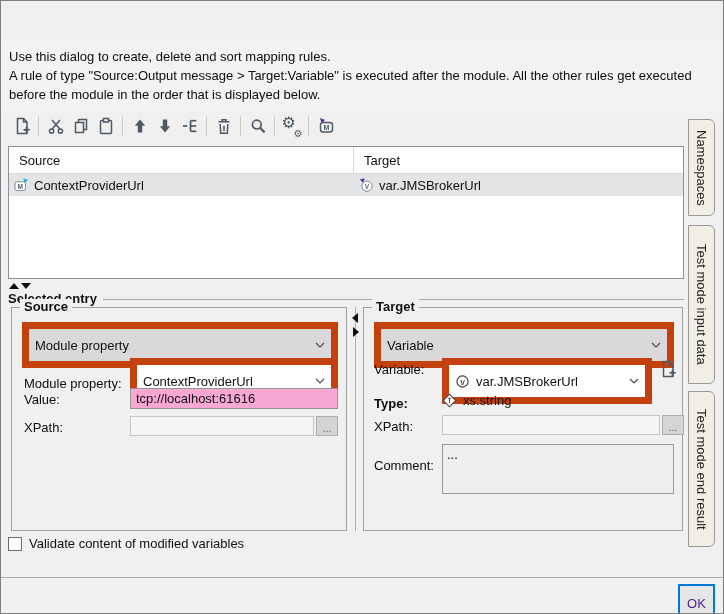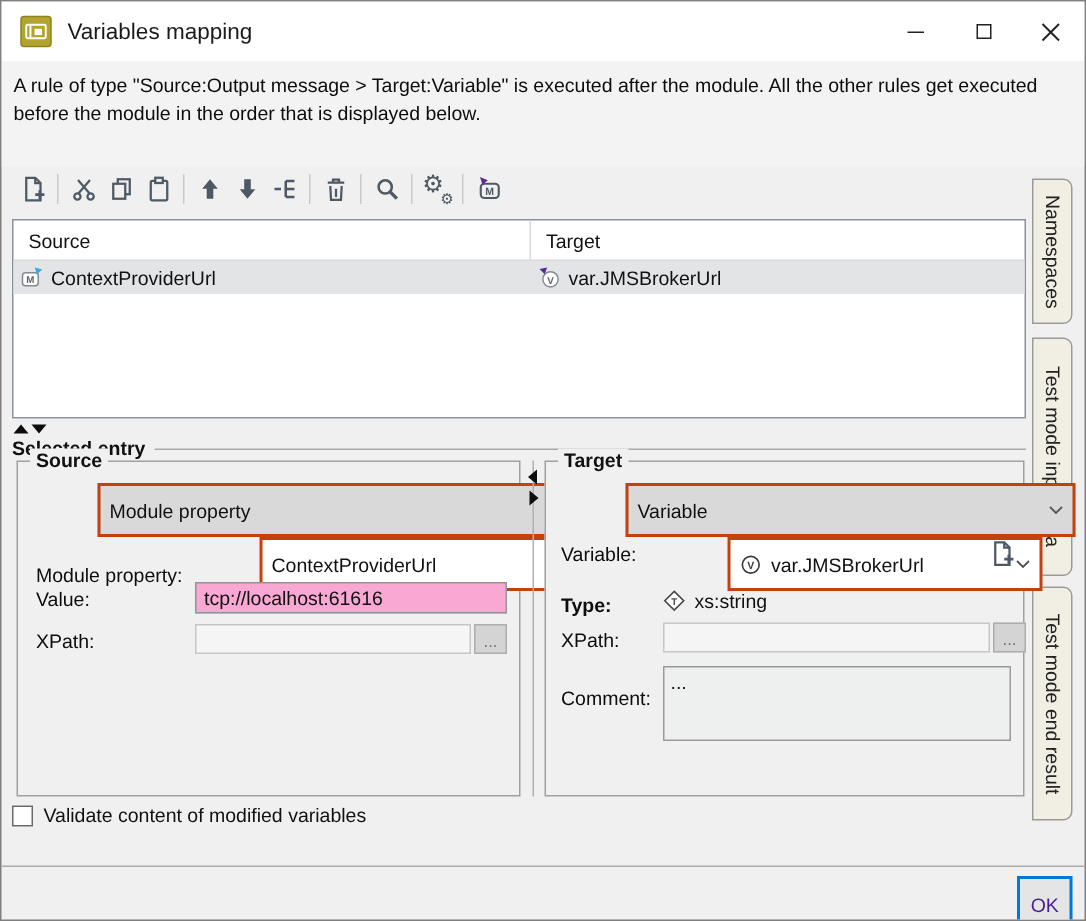--- a/index.html
+++ b/index.html
@@ -56,21 +56,21 @@
   .sel-header { position:absolute; top:290px; left:7px; width:676px; display:flex; align-items:center; gap:6px; }
   .sel-header .txt { font-weight:bold; font-size:13px; }
   .sel-header .rule { flex:1; height:1px; background:#a8a8a8; margin-top:2px; }
 
   
   .group { position:absolute; border:1px solid #a0a0a0; background:#f0f0f0; }
   .group-legend { position:absolute; top:-9px; left:8px; background:#f0f0f0; padding:0 4px; font-weight:bold; font-size:13px; }
   .grp-source { left:10px; top:306px; width:336px; height:224px; }
   .grp-target { left:362px; top:306px; width:320px; height:224px; }
 
-  .combo { position:absolute; height:22px; border:2px solid #c2410c; background:#fff; display:flex; align-items:center; padding:16px 6px; font-size:13px;margin-left:43px; }
+  .combo { position:absolute; height:22px; border:7px solid #c2410c; background:#fff; display:flex; align-items:center; padding:16px 6px; font-size:13px; }
   .combo.gray { background:#d9d9d9; }
   .combo .chev { margin-left:auto; padding-left:6px; display:flex; }
   .combo .vicon { margin-right:6px; display:flex; }
 
   .field-label { position:absolute; font-size:13px; color:#0d0d0d; }
   .ro-field { position:absolute; height:21px; border:1px solid #949494; background:#f9a8d4; font-size:13px; color:#111; padding:0 5px; font-family:"Liberation Sans", sans-serif; }
   .dis-field { position:absolute; height:20px; border:1px solid #c6c6c6; background:#f5f5f5; }
   .browse-btn { position:absolute; width:22px; height:20px; background:#d4d4d4; border:1px solid #adadad; color:#6e6e6e; font-size:11px; display:flex; align-items:flex-end; justify-content:center; line-height:14px; }
   .comment-box { position:absolute; border:1px solid #9a9a9a; background:#eef0f0; font-size:13px; color:#111; padding:2px 4px; font-family:"Liberation Sans", sans-serif; resize:none; overflow:hidden; }
 
@@ -84,45 +84,23 @@
   .footer-line { position:absolute; left:0; right:0; top:576px; height:1px; background:#ababab; }
   .ok-btn { position:absolute; right:8px; top:583px; width:37px; height:38px; background:#e5e5e5; border:2px solid #0078d7; font-size:13px; font-family:"Liberation Sans", sans-serif; color:#4c1d95; display:flex; align-items:center; justify-content:center; }
 
   svg text { font-family:"Liberation Sans", sans-serif; font-weight:bold; }
 </style>
 </head>
 <body>
 
 <div class="window">
 
-  <div class="titlebar">
-    <svg class="app-icon" viewBox="0 0 22 22">
-      <rect x="1" y="1" width="20" height="20" rx="2" fill="#b2a52f" stroke="#8e831f"></rect>
-      <rect x="4.5" y="6.5" width="13" height="9" rx="1" fill="none" stroke="#ffffff" stroke-width="1.3"></rect>
-      <line x1="7.3" y1="7" x2="7.3" y2="15" stroke="#ffffff" stroke-width="1.3"></line>
-      <rect x="10" y="9.2" width="5" height="4.2" fill="#ffffff"></rect>
-    </svg>
-    <span class="title-text">Variables mapping</span>
-    <div class="win-controls">
-      <div class="win-btn">
-          <span class="glyph-min"></span>
-        </div>
-      <div class="win-btn">
-          <span class="glyph-max"></span>
-        </div>
-      <div class="win-btn">
-        <svg width="13" height="13" viewBox="0 0 13 13">
-          <line x1="1" y1="1" x2="12" y2="12" stroke="#222" stroke-width="1.3"></line>
-          <line x1="12" y1="1" x2="1" y2="12" stroke="#222" stroke-width="1.3"></line>
-        </svg>
-      </div>
-    </div>
-  </div>
 
   <div class="desc">
+    <div>Use this dialog to create, delete and sort mapping rules.</div>
     <div>A rule of type "Source:Output message &gt; Target:Variable" is executed after the module. All the other rules get executed</div>
     <div>before the module in the order that is displayed below.</div>
   </div>
 
   <div class="toolbar">
     <div class="tb-btn">
       <svg width="18" height="18" viewBox="0 0 18 18" fill="none" stroke="#4d5964" stroke-width="1.5">
         <path d="M4.5 1.5 h6 l3.5 3.5 V16.5 H4.5 Z"></path>
         <path d="M10.5 1.5 v3.5 h3.5"></path>
         <line x1="10.5" y1="12.8" x2="16.6" y2="12.8" stroke-width="1.8"></line>

